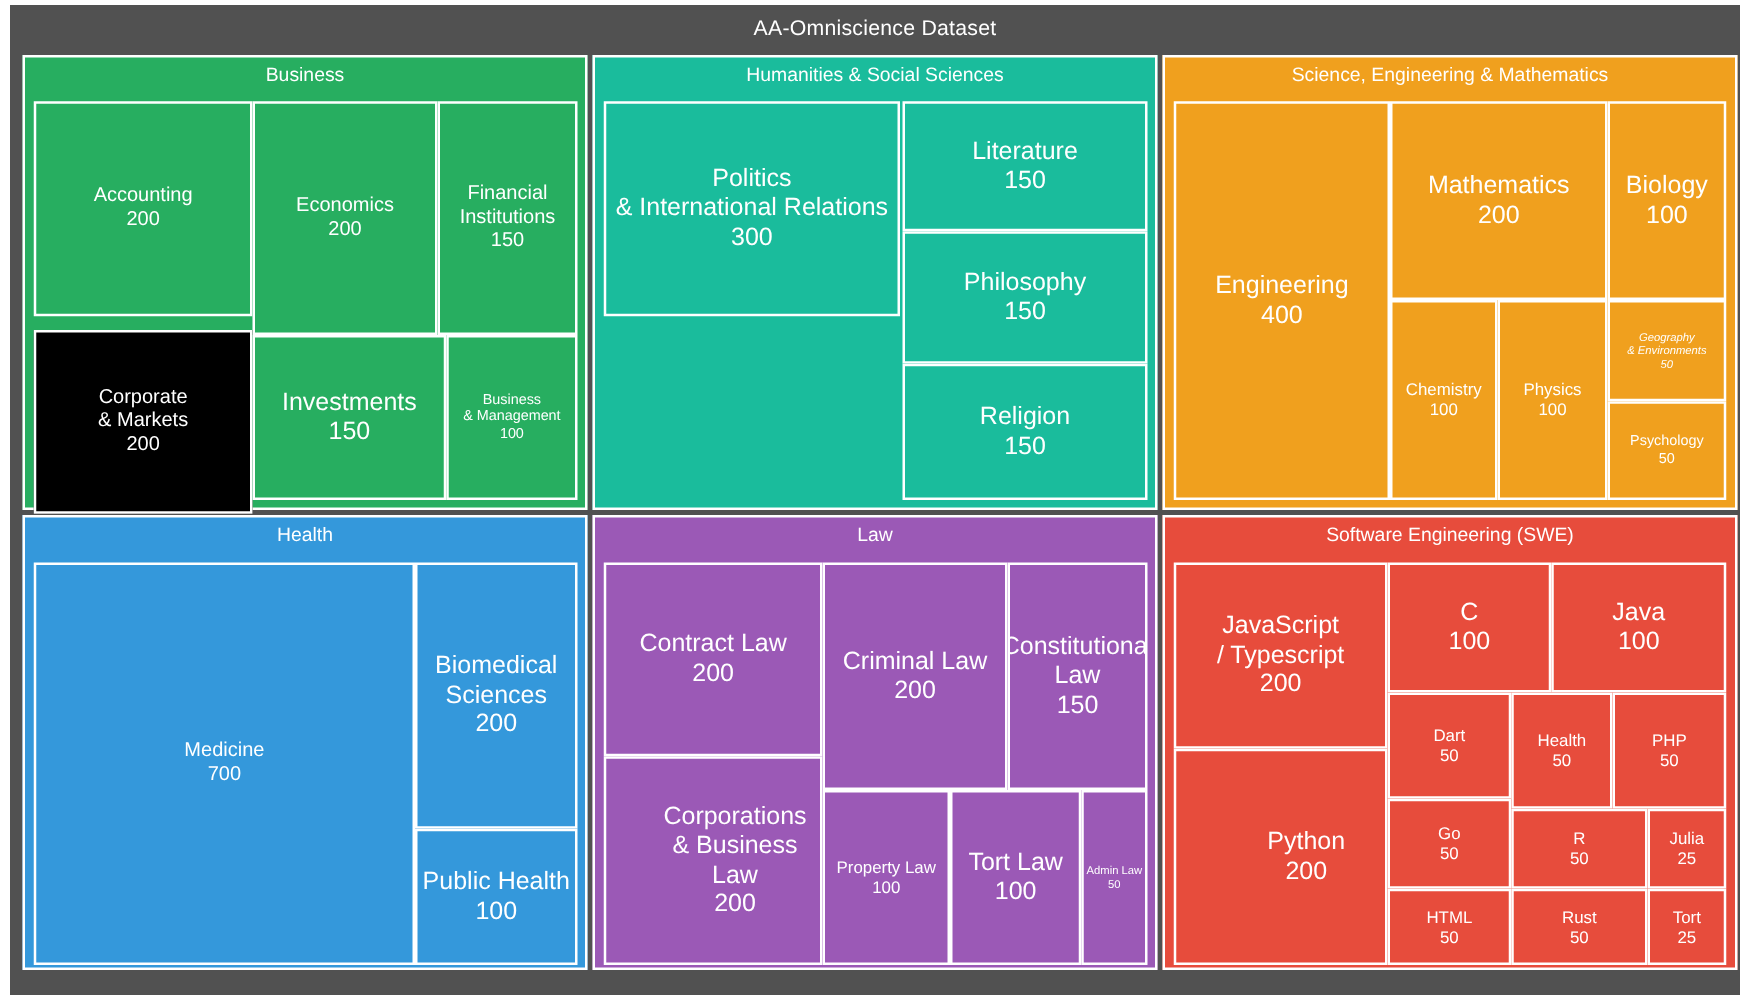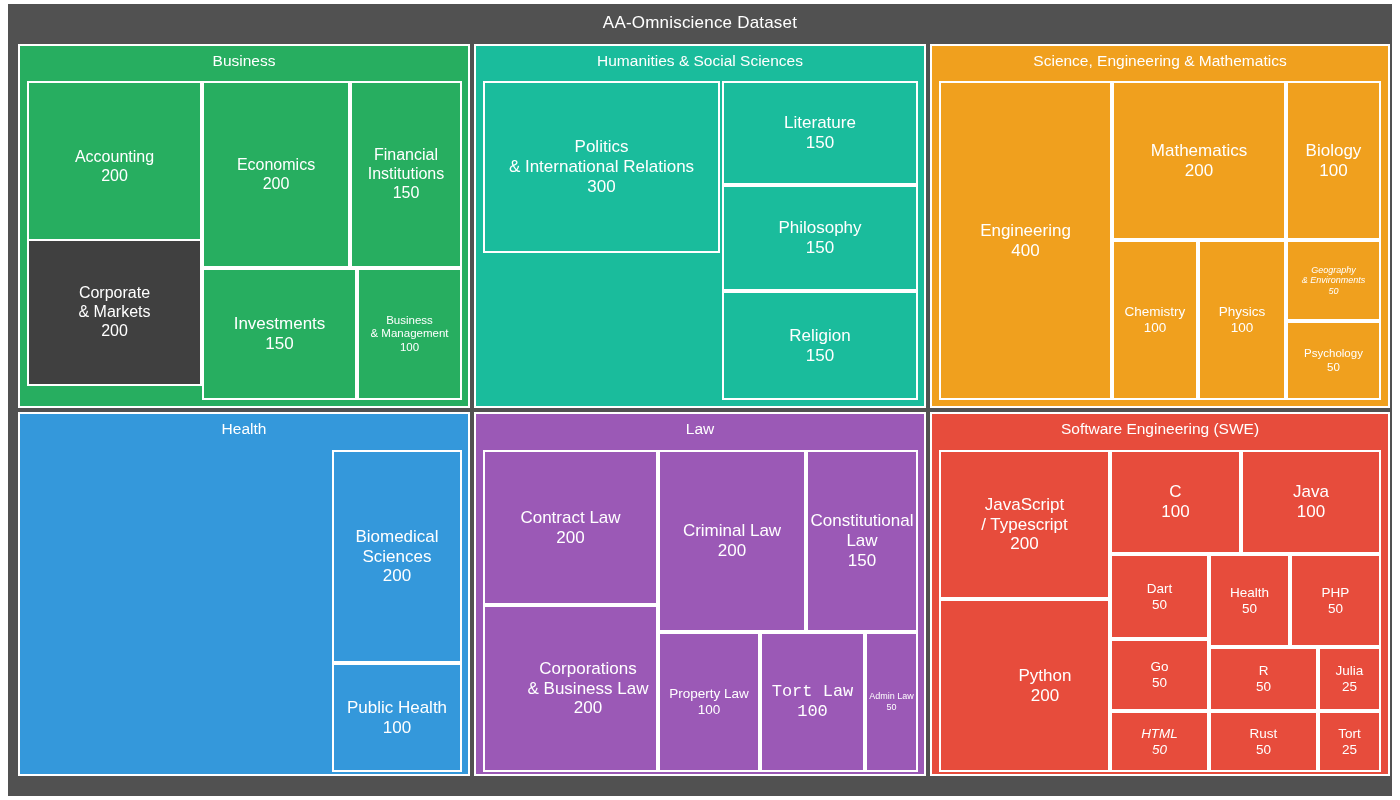--- a/index.html
+++ b/index.html
@@ -84,21 +84,21 @@
     display: block;
     line-height: 1.17;
     white-space: pre-line;
   }
   .tile .val {
     display: block;
     line-height: 1.17;
   }
 
   .fs-lg  { font-size: 16px; }
-  .fs-md  { font-size: 17px; }
+  .fs-md  { font-size: 20px; }
   .fs-sm  { font-size: 13.5px; }
   .fs-xs  { font-size: 11.5px; }
   .fs-xxs { font-size: 9px; }
 </style>
 </head>
 <body>
 
 <div id="page">
   <div id="chart-bg"></div>
   <div id="chart-title">AA-Omniscience Dataset</div>
@@ -128,21 +128,21 @@
     </div>
     <div class="tile" style="left: 202px; top: 81px; width: 148px; height: 187px; background: rgb(39, 174, 96);">
       <span class="lbl fs-lg">Economics</span>
       <span class="val fs-lg">200</span>
     </div>
     <div class="tile" style="left: 350px; top: 81px; width: 112px; height: 187px; background: rgb(39, 174, 96);">
       <span class="lbl fs-lg">Financial
 Institutions</span>
       <span class="val fs-lg">150</span>
     </div>
-    <div class="tile" style="left: 27px; top: 239px; width: 175px; height: 147px; background: #404040;">
+    <div class="tile" style="left: 27px; top: 264px; width: 175px; height: 147px; background: #000000;">
       <span class="lbl fs-lg">Corporate
 &amp; Markets</span>
       <span class="val fs-lg">200</span>
     </div>
     <div class="tile" style="left: 202px; top: 268px; width: 155px; height: 132px; background: rgb(39, 174, 96);">
       <span class="lbl fs-md">Investments</span>
       <span class="val fs-md">150</span>
     </div>
     <div class="tile" style="left: 357px; top: 268px; width: 105px; height: 132px; background: rgb(39, 174, 96);">
       <span class="lbl fs-xs">Business
@@ -188,20 +188,24 @@
     </div>
     <div class="tile" style="left: 1286px; top: 240px; width: 95px; height: 81px; background: rgb(240, 160, 30); font-style: italic;">
       <span class="lbl fs-xxs">Geography
 &amp; Environments</span>
       <span class="val fs-xxs">50</span>
     </div>
     <div class="tile" style="left: 1286px; top: 321px; width: 95px; height: 79px; background: rgb(240, 160, 30);">
       <span class="lbl fs-xs">Psychology</span>
       <span class="val fs-xs">50</span>
     </div>
+    <div class="tile" style="left: 27px; top: 450px; width: 305px; height: 322px; background: rgb(52, 152, 219);">
+      <span class="lbl fs-lg">Medicine</span>
+      <span class="val fs-lg">700</span>
+    </div>
     <div class="tile" style="left: 332px; top: 450px; width: 130px; height: 213px; background: rgb(52, 152, 219);">
       <span class="lbl fs-md">Biomedical
 Sciences</span>
       <span class="val fs-md">200</span>
     </div>
     <div class="tile" style="left: 332px; top: 663px; width: 130px; height: 109px; background: rgb(52, 152, 219);">
       <span class="lbl fs-md">Public Health</span>
       <span class="val fs-md">100</span>
     </div>
     <div class="tile" style="left: 483px; top: 450px; width: 175px; height: 155px; background: rgb(155, 89, 182);">
@@ -219,21 +223,21 @@
     </div>
     <div class="tile" style="left: 483px; top: 605px; width: 175px; height: 167px; background: rgb(155, 89, 182); padding-left: 36px;">
       <span class="lbl fs-md">Corporations
 &amp; Business Law</span>
       <span class="val fs-md">200</span>
     </div>
     <div class="tile" style="left: 658px; top: 632px; width: 102px; height: 140px; background: rgb(155, 89, 182);">
       <span class="lbl fs-sm">Property Law</span>
       <span class="val fs-sm">100</span>
     </div>
-    <div class="tile" style="left: 760px; top: 632px; width: 105px; height: 140px; background: rgb(155, 89, 182); font-family: Liberation Mono, monospace;">
+    <div class="tile" style="left: 760px; top: 632px; width: 105px; height: 140px; background: rgb(155, 89, 182);">
       <span class="lbl fs-md">Tort Law</span>
       <span class="val fs-md">100</span>
     </div>
     <div class="tile" style="left: 865px; top: 632px; width: 53px; height: 140px; background: rgb(155, 89, 182);">
       <span class="lbl fs-xxs">Admin Law</span>
       <span class="val fs-xxs">50</span>
     </div>
     <div class="tile" style="left: 939px; top: 450px; width: 171px; height: 149px; background: rgb(231, 76, 60);">
       <span class="lbl fs-md">JavaScript
 / Typescript</span>
@@ -264,21 +268,21 @@
       <span class="val fs-sm">50</span>
     </div>
     <div class="tile" style="left: 1110px; top: 639px; width: 99px; height: 72px; background: rgb(231, 76, 60);">
       <span class="lbl fs-sm">Go</span>
       <span class="val fs-sm">50</span>
     </div>
     <div class="tile" style="left: 1209px; top: 647px; width: 109px; height: 64px; background: rgb(231, 76, 60);">
       <span class="lbl fs-sm">R</span>
       <span class="val fs-sm">50</span>
     </div>
-    <div class="tile" style="left: 1110px; top: 711px; width: 99px; height: 61px; background: rgb(231, 76, 60); font-style: italic;">
+    <div class="tile" style="left: 1110px; top: 711px; width: 99px; height: 61px; background: rgb(231, 76, 60);">
       <span class="lbl fs-sm">HTML</span>
       <span class="val fs-sm">50</span>
     </div>
     <div class="tile" style="left: 1318px; top: 647px; width: 63px; height: 64px; background: rgb(231, 76, 60);">
       <span class="lbl fs-sm">Julia</span>
       <span class="val fs-sm">25</span>
     </div>
     <div class="tile" style="left: 1209px; top: 711px; width: 109px; height: 61px; background: rgb(231, 76, 60);">
       <span class="lbl fs-sm">Rust</span>
       <span class="val fs-sm">50</span>

